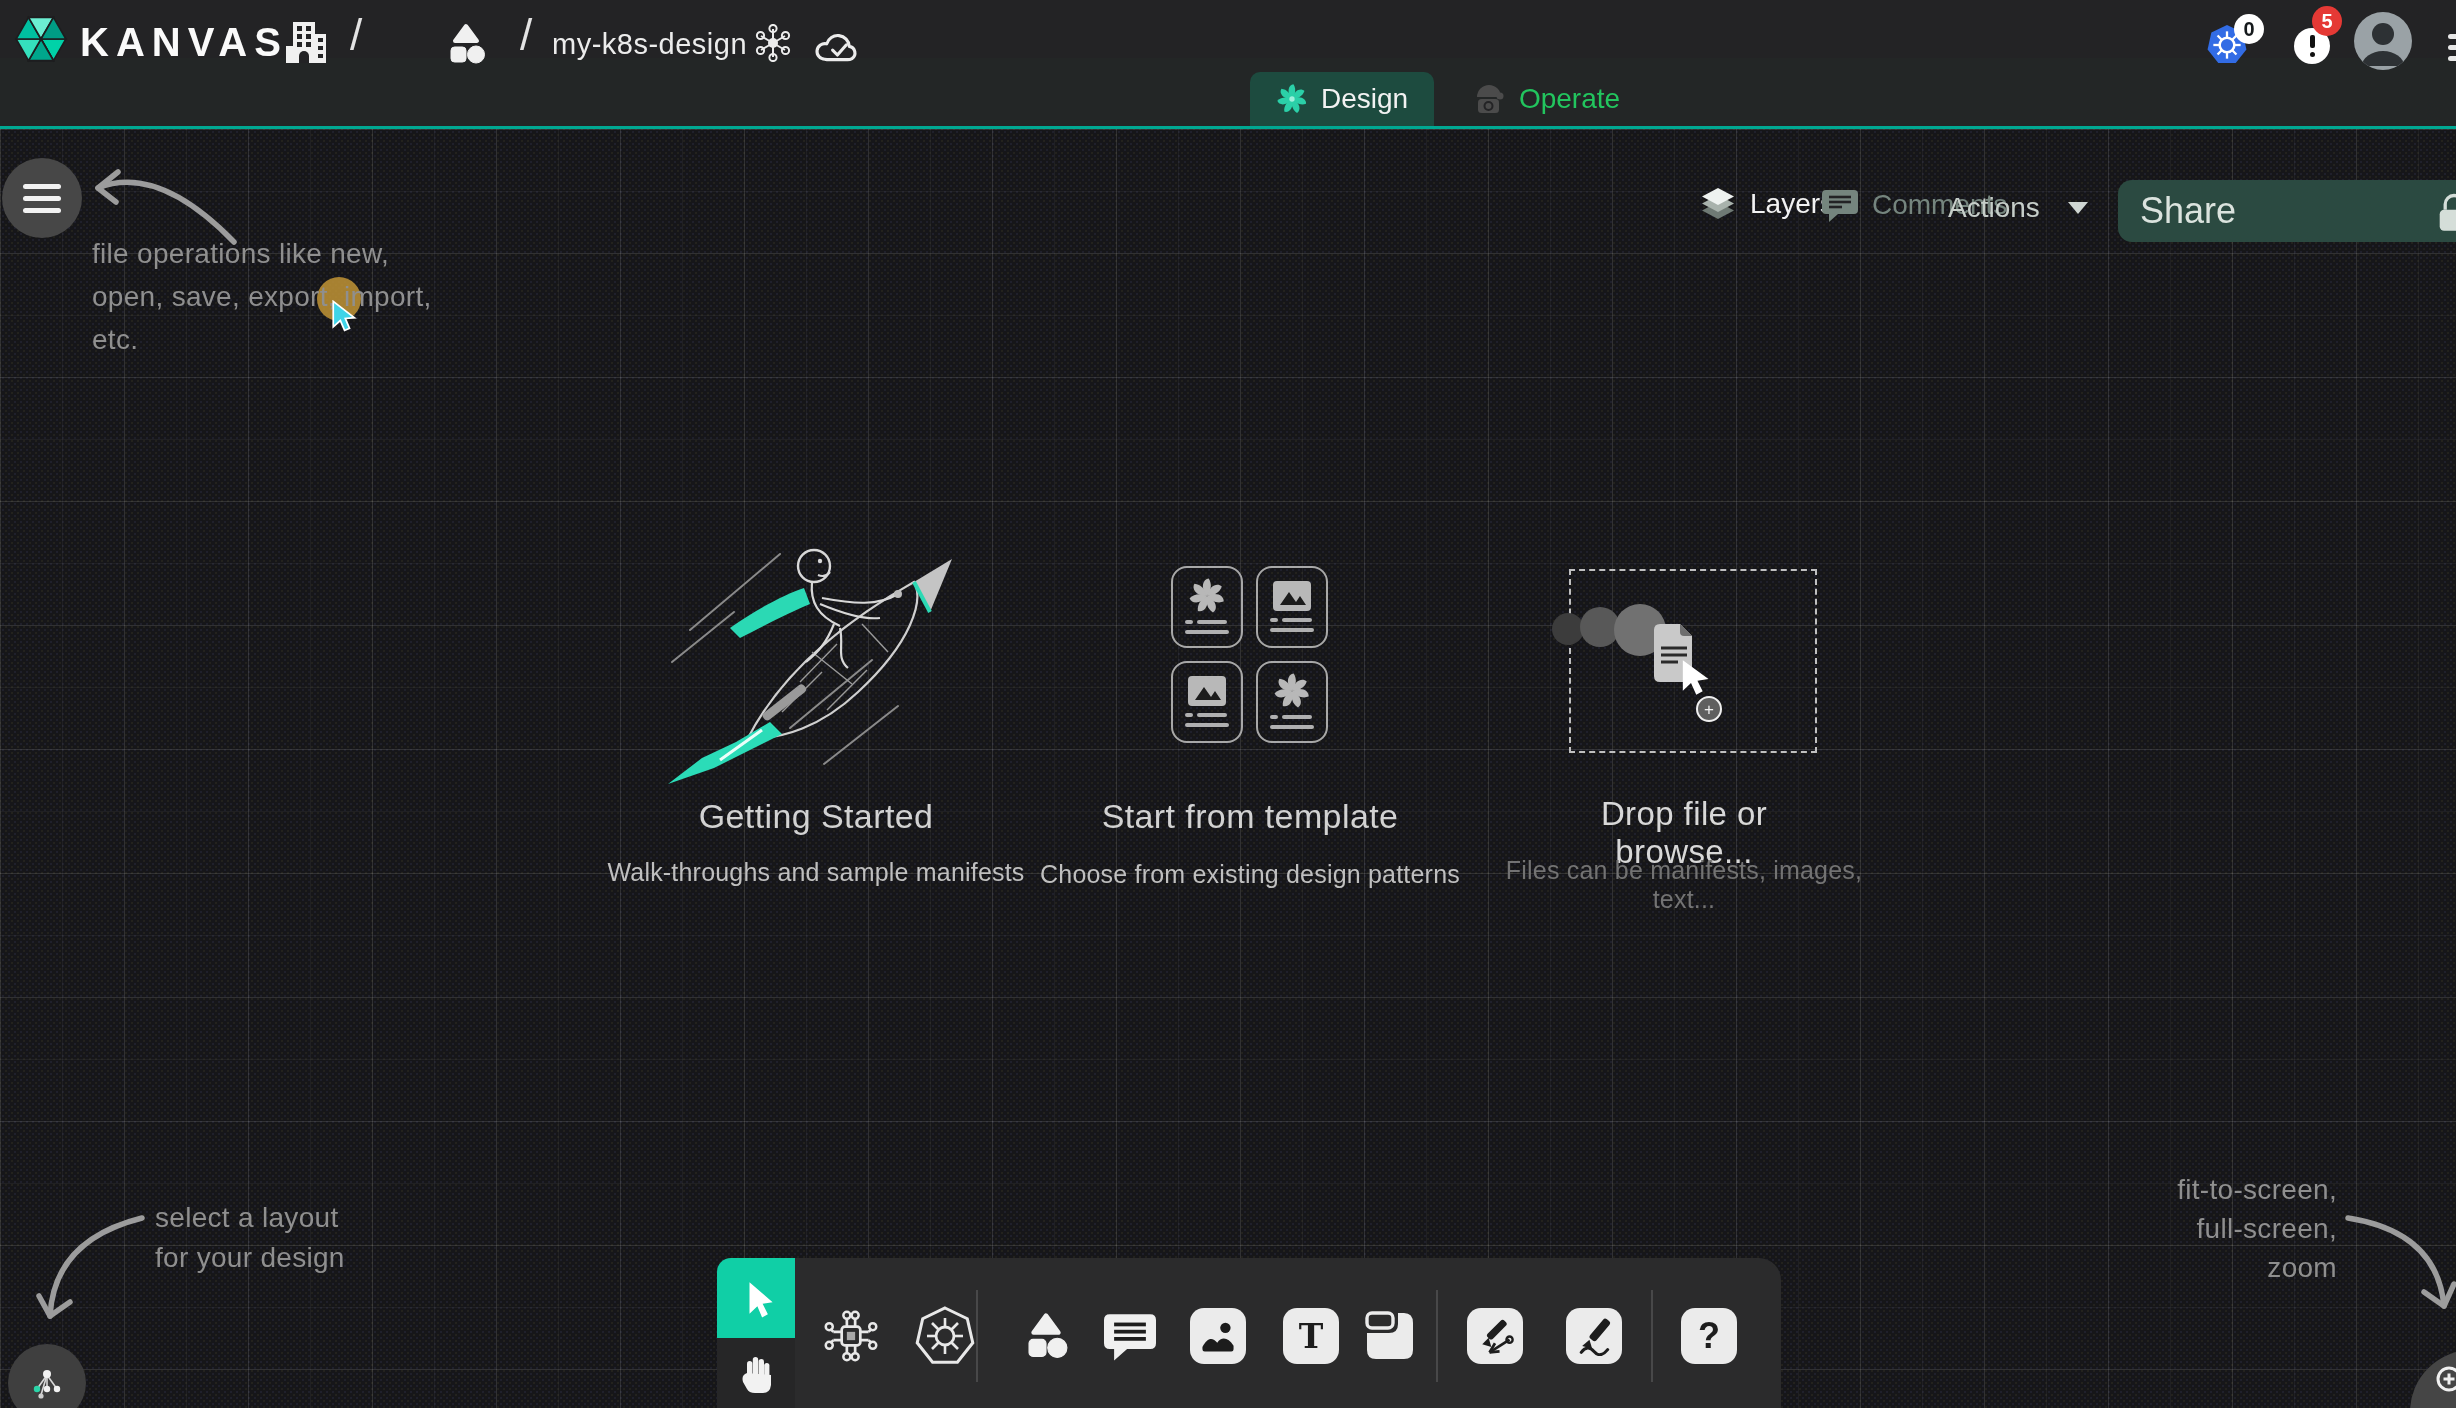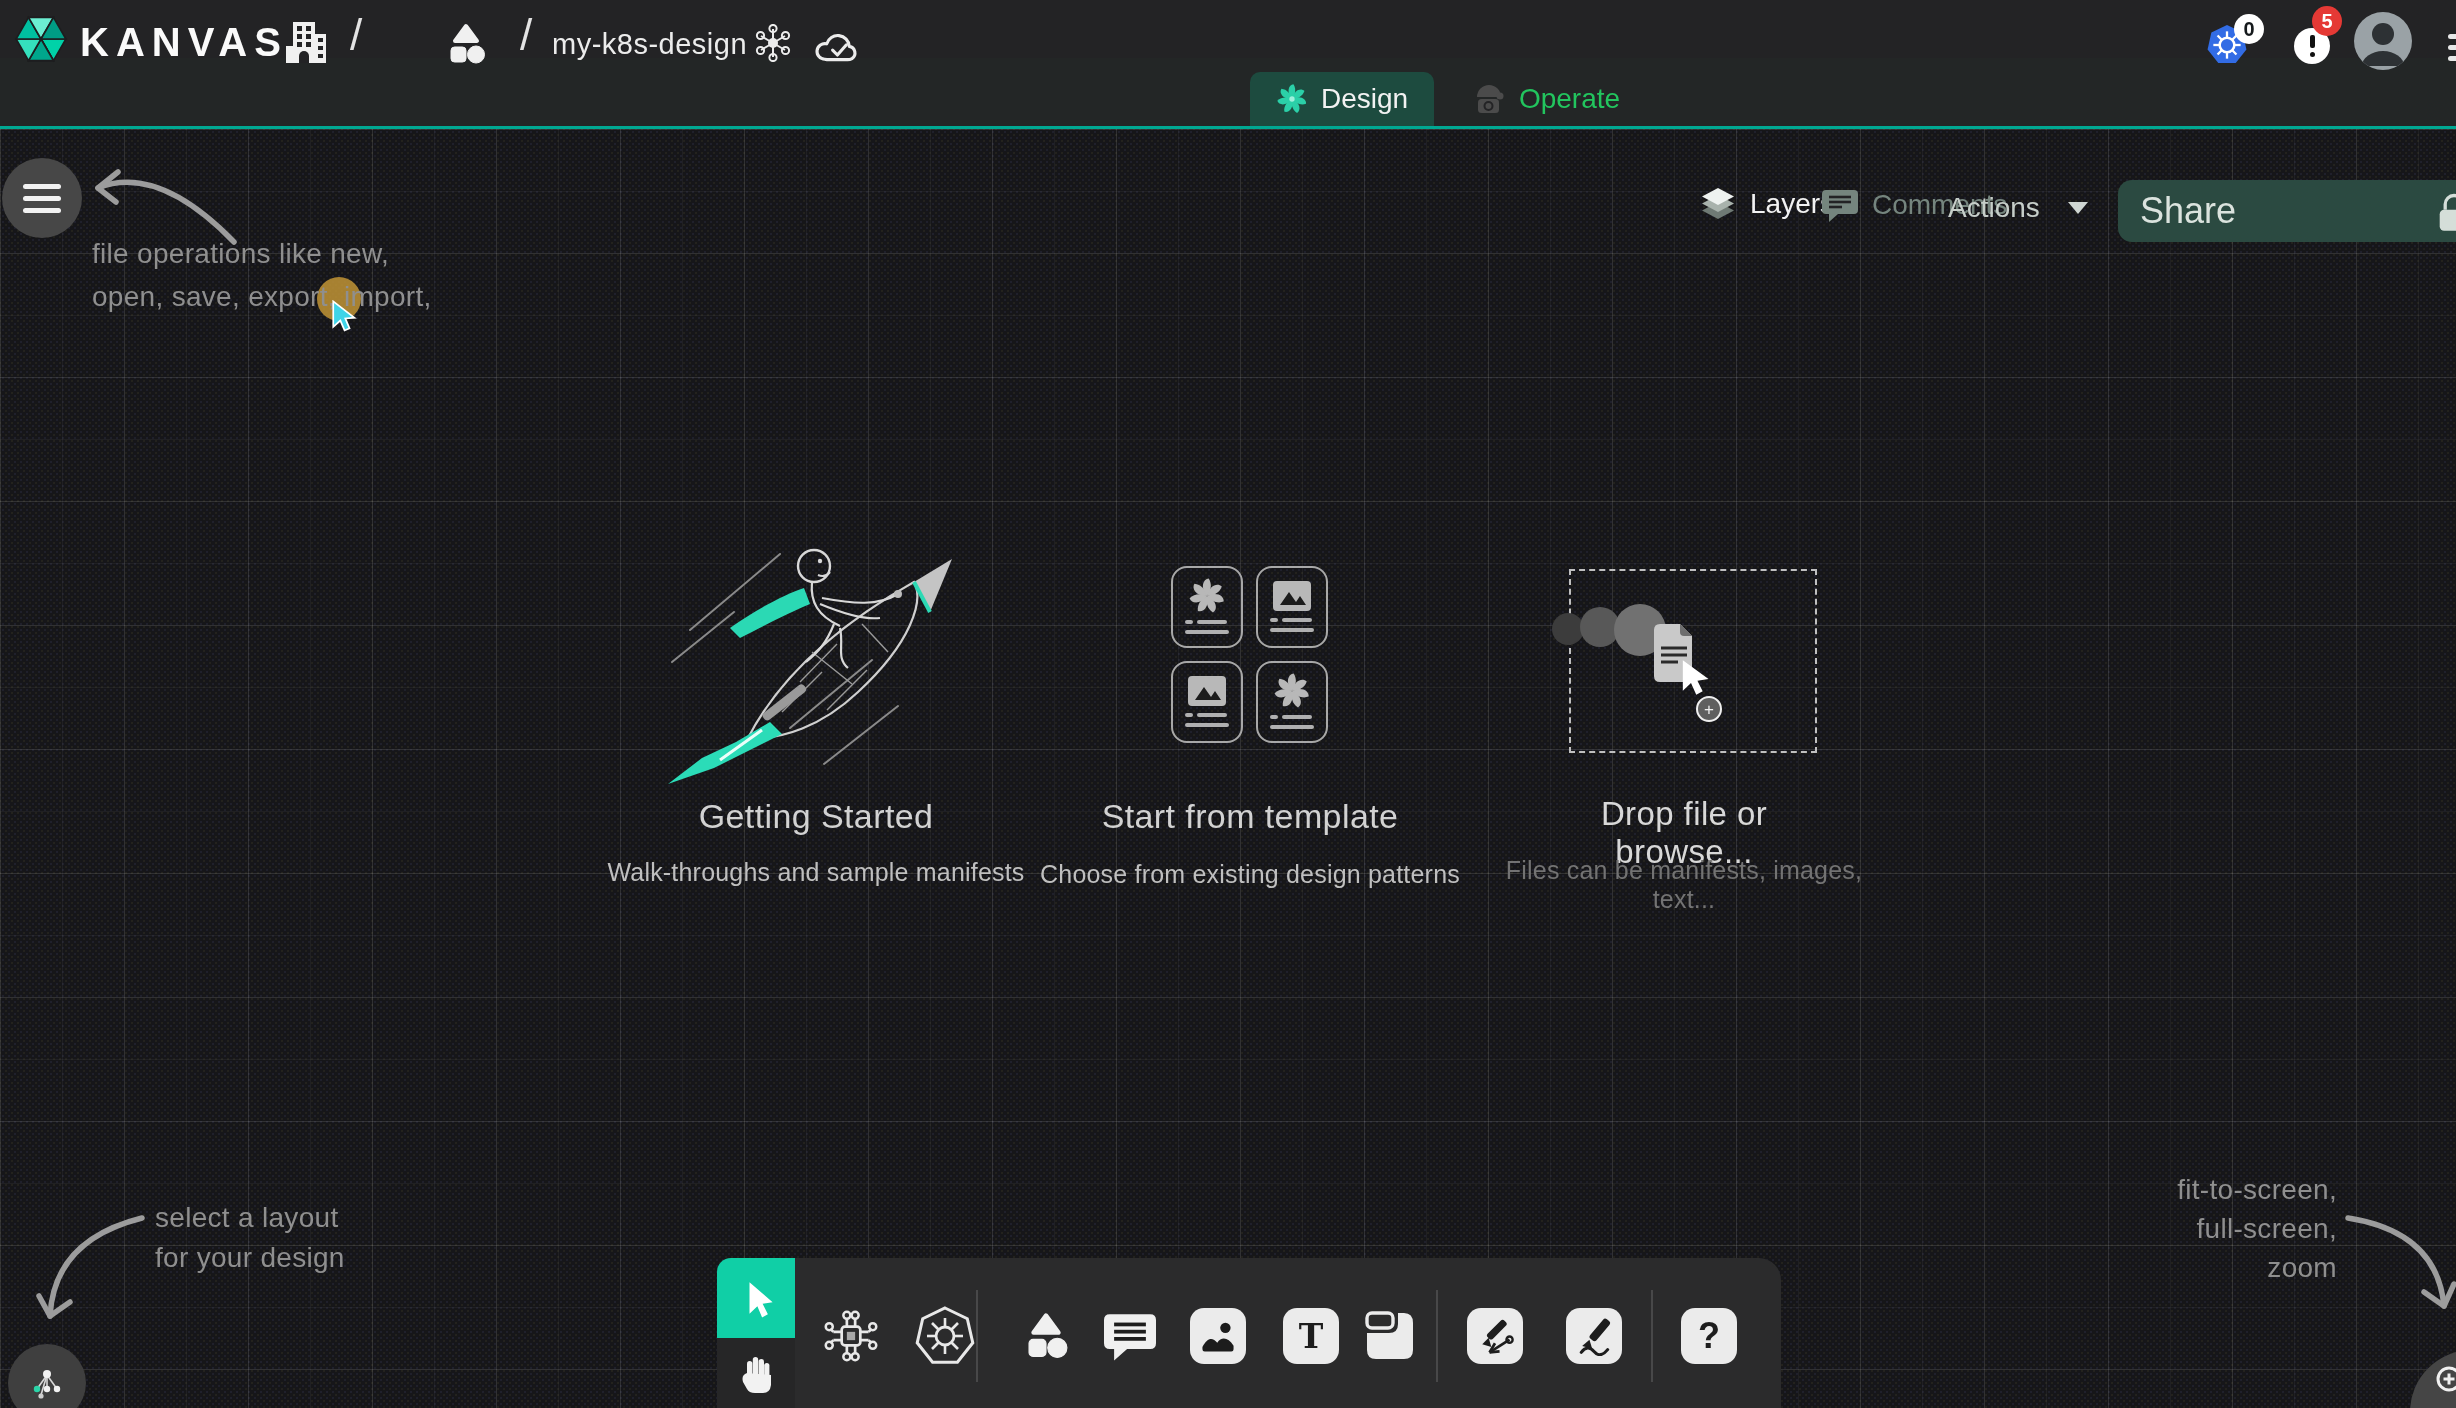--- a/index.html
+++ b/index.html
@@ -265,20 +265,21 @@
   <svg class="abs" style="left:88px;top:162px;z-index:2" width="150" height="85" viewBox="0 0 150 85">
     <g stroke="#9c9c9c" stroke-width="5.5" fill="none" stroke-linecap="round">
       <path d="M146,80 Q70,2 10,26"></path>
       <path d="M10,26 L30,10 M10,26 L28,40"></path>
     </g>
   </svg>
   <div class="abs import-hl"></div>
   <div class="abs ann ann-fileops">
     <div>file operations like new,</div>
     <div>open, save, export, import,</div>
+    <div>etc.</div>
   </div>
   <svg class="abs" style="left:330px;top:300px;z-index:3" width="32" height="34" viewBox="0 0 22 24">
     <path d="M2,1 L2,19 L7,14.5 L10,21.5 L13.5,20 L10.5,13 L17,12.5 Z" fill="#3fd4e8" stroke="#ffffff" stroke-width="1.2"></path>
   </svg>
 
   <div class="abs grp grp-layers">
     <svg width="36" height="32" viewBox="0 0 36 32">
       <path d="M18,14 L34,22.5 18,31 2,22.5 Z" fill="#6f7a74"></path>
       <path d="M18,7 L34,15.5 18,24 2,15.5 Z" fill="#a8b2ac"></path>
       <path d="M18,0 L34,8.5 18,17 2,8.5 Z" fill="#eef2f0"></path>

